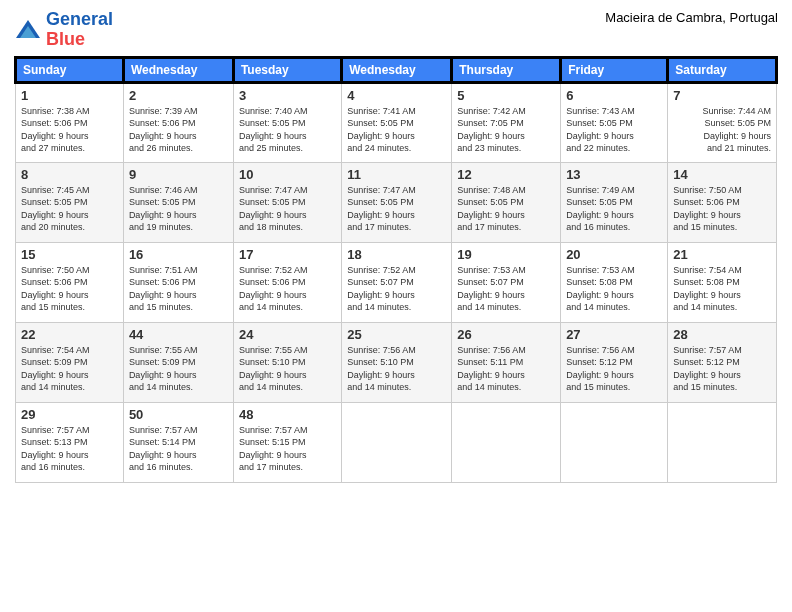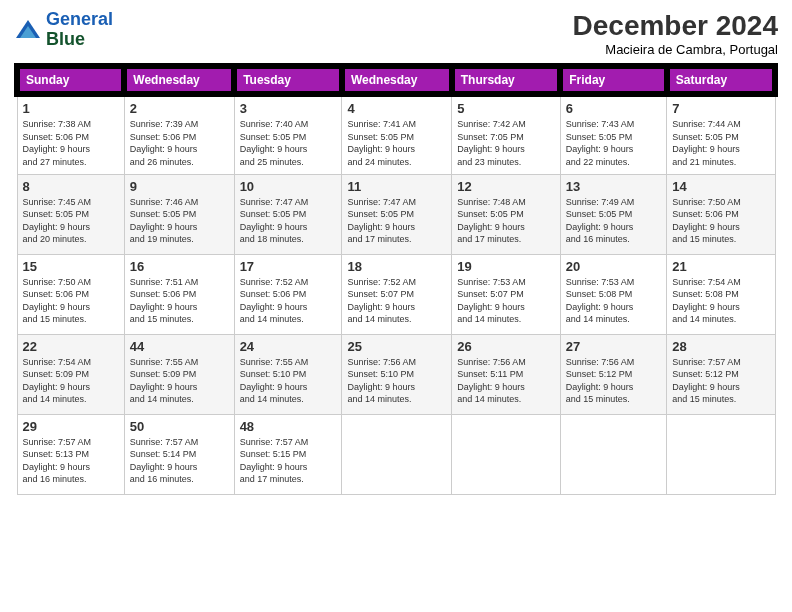--- a/index.html
+++ b/index.html
@@ -51,27 +51,27 @@
     }
     .location {
       font-size: 13px;
       color: #000000;
     }
     .calendar {
       width: 100%;
       border-collapse: collapse;
     }
     .calendar thead tr th {
-      background: #a21caf;
+      background: #3b82f6;
       color: #fff;
       font-size: 12px;
       font-weight: bold;
       padding: 4px 6px;
       text-align: left;
-      border: 6px solid #000000;
+      border: 3px solid #000000;
     }
     .calendar tbody tr td {
       vertical-align: top;
       padding: 4px 5px;
       border: 1px solid #ccc;
       font-size: 9.5px;
       color: #333;
       width: 113px;
       height: 80px;
       background: #fff;
@@ -99,25 +99,24 @@
 
 <div class="container">
   <div class="header">
     <div class="logo">
       <svg class="logo-icon" viewBox="0 0 28 28">
         <polygon points="14,4 26,22 2,22" fill="#1a5fb4"></polygon>
         <polygon points="14,10 22,22 6,22" fill="#4a9fd4"></polygon>
       </svg>
       <div class="logo-text">
         <div><span>General</span></div>
-        <div style="color:#14532d;">Blue</div>
+        <div style="color:#ef4444;">Blue</div>
       </div>
     </div>
     <div class="title-block">
-      <div class="month-title">December 2024</div>
       <div class="location">Macieira de Cambra, Portugal</div>
     </div>
   </div>
 
   <table class="calendar">
     <thead>
       <tr id="header-row">
           <th>Sunday</th>
           <th>Wednesday</th>
           <th>Tuesday</th>
@@ -166,21 +165,21 @@
           </td>
           <td>
             <span class="day-num">6</span>
             <div class="day-info" style="white-space: pre-line;">Sunrise: 7:43 AM
 Sunset: 5:05 PM
 Daylight: 9 hours
 and 22 minutes.</div>
           </td>
           <td>
             <span class="day-num">7</span>
-            <div class="day-info" style="white-space: pre-line;">Sunrise: 7:44 AM
+            <div class="day-info" style="white-space: pre-line; text-align: right;">Sunrise: 7:44 AM
 Sunset: 5:05 PM
 Daylight: 9 hours
 and 21 minutes.</div>
           </td>
         </tr>
         <tr>
           <td>
             <span class="day-num">8</span>
             <div class="day-info" style="white-space: pre-line;">Sunrise: 7:45 AM
 Sunset: 5:05 PM

